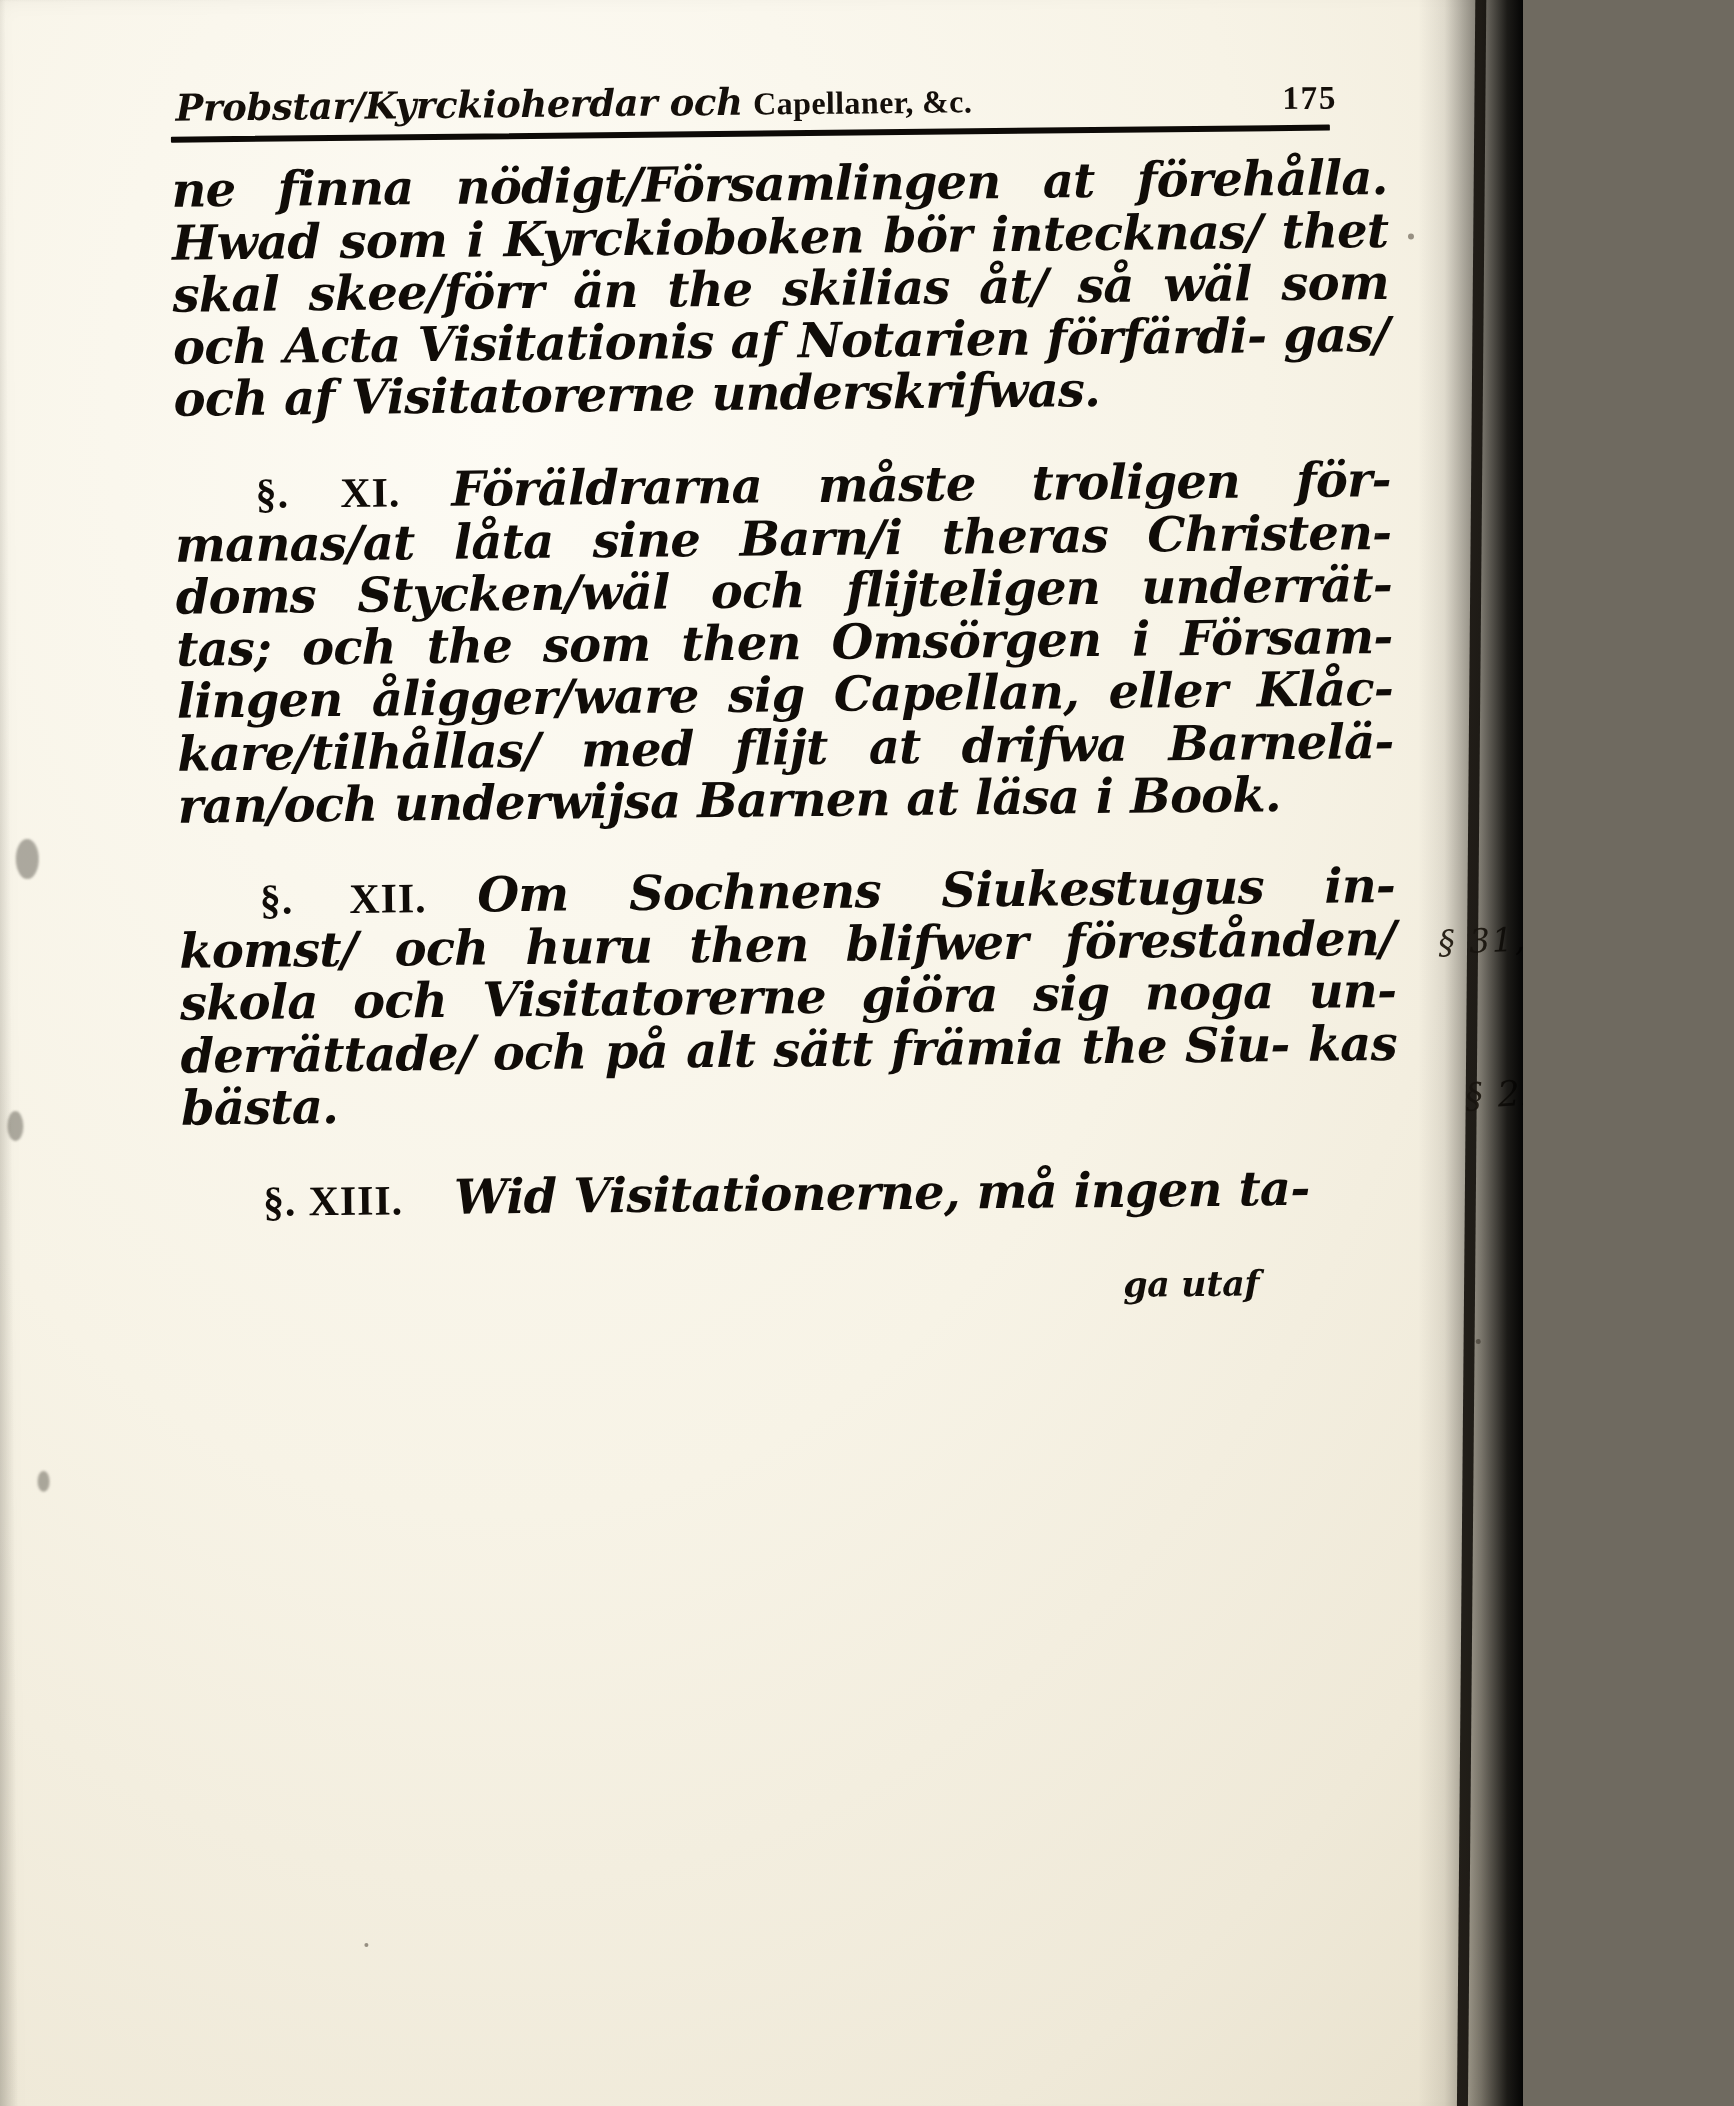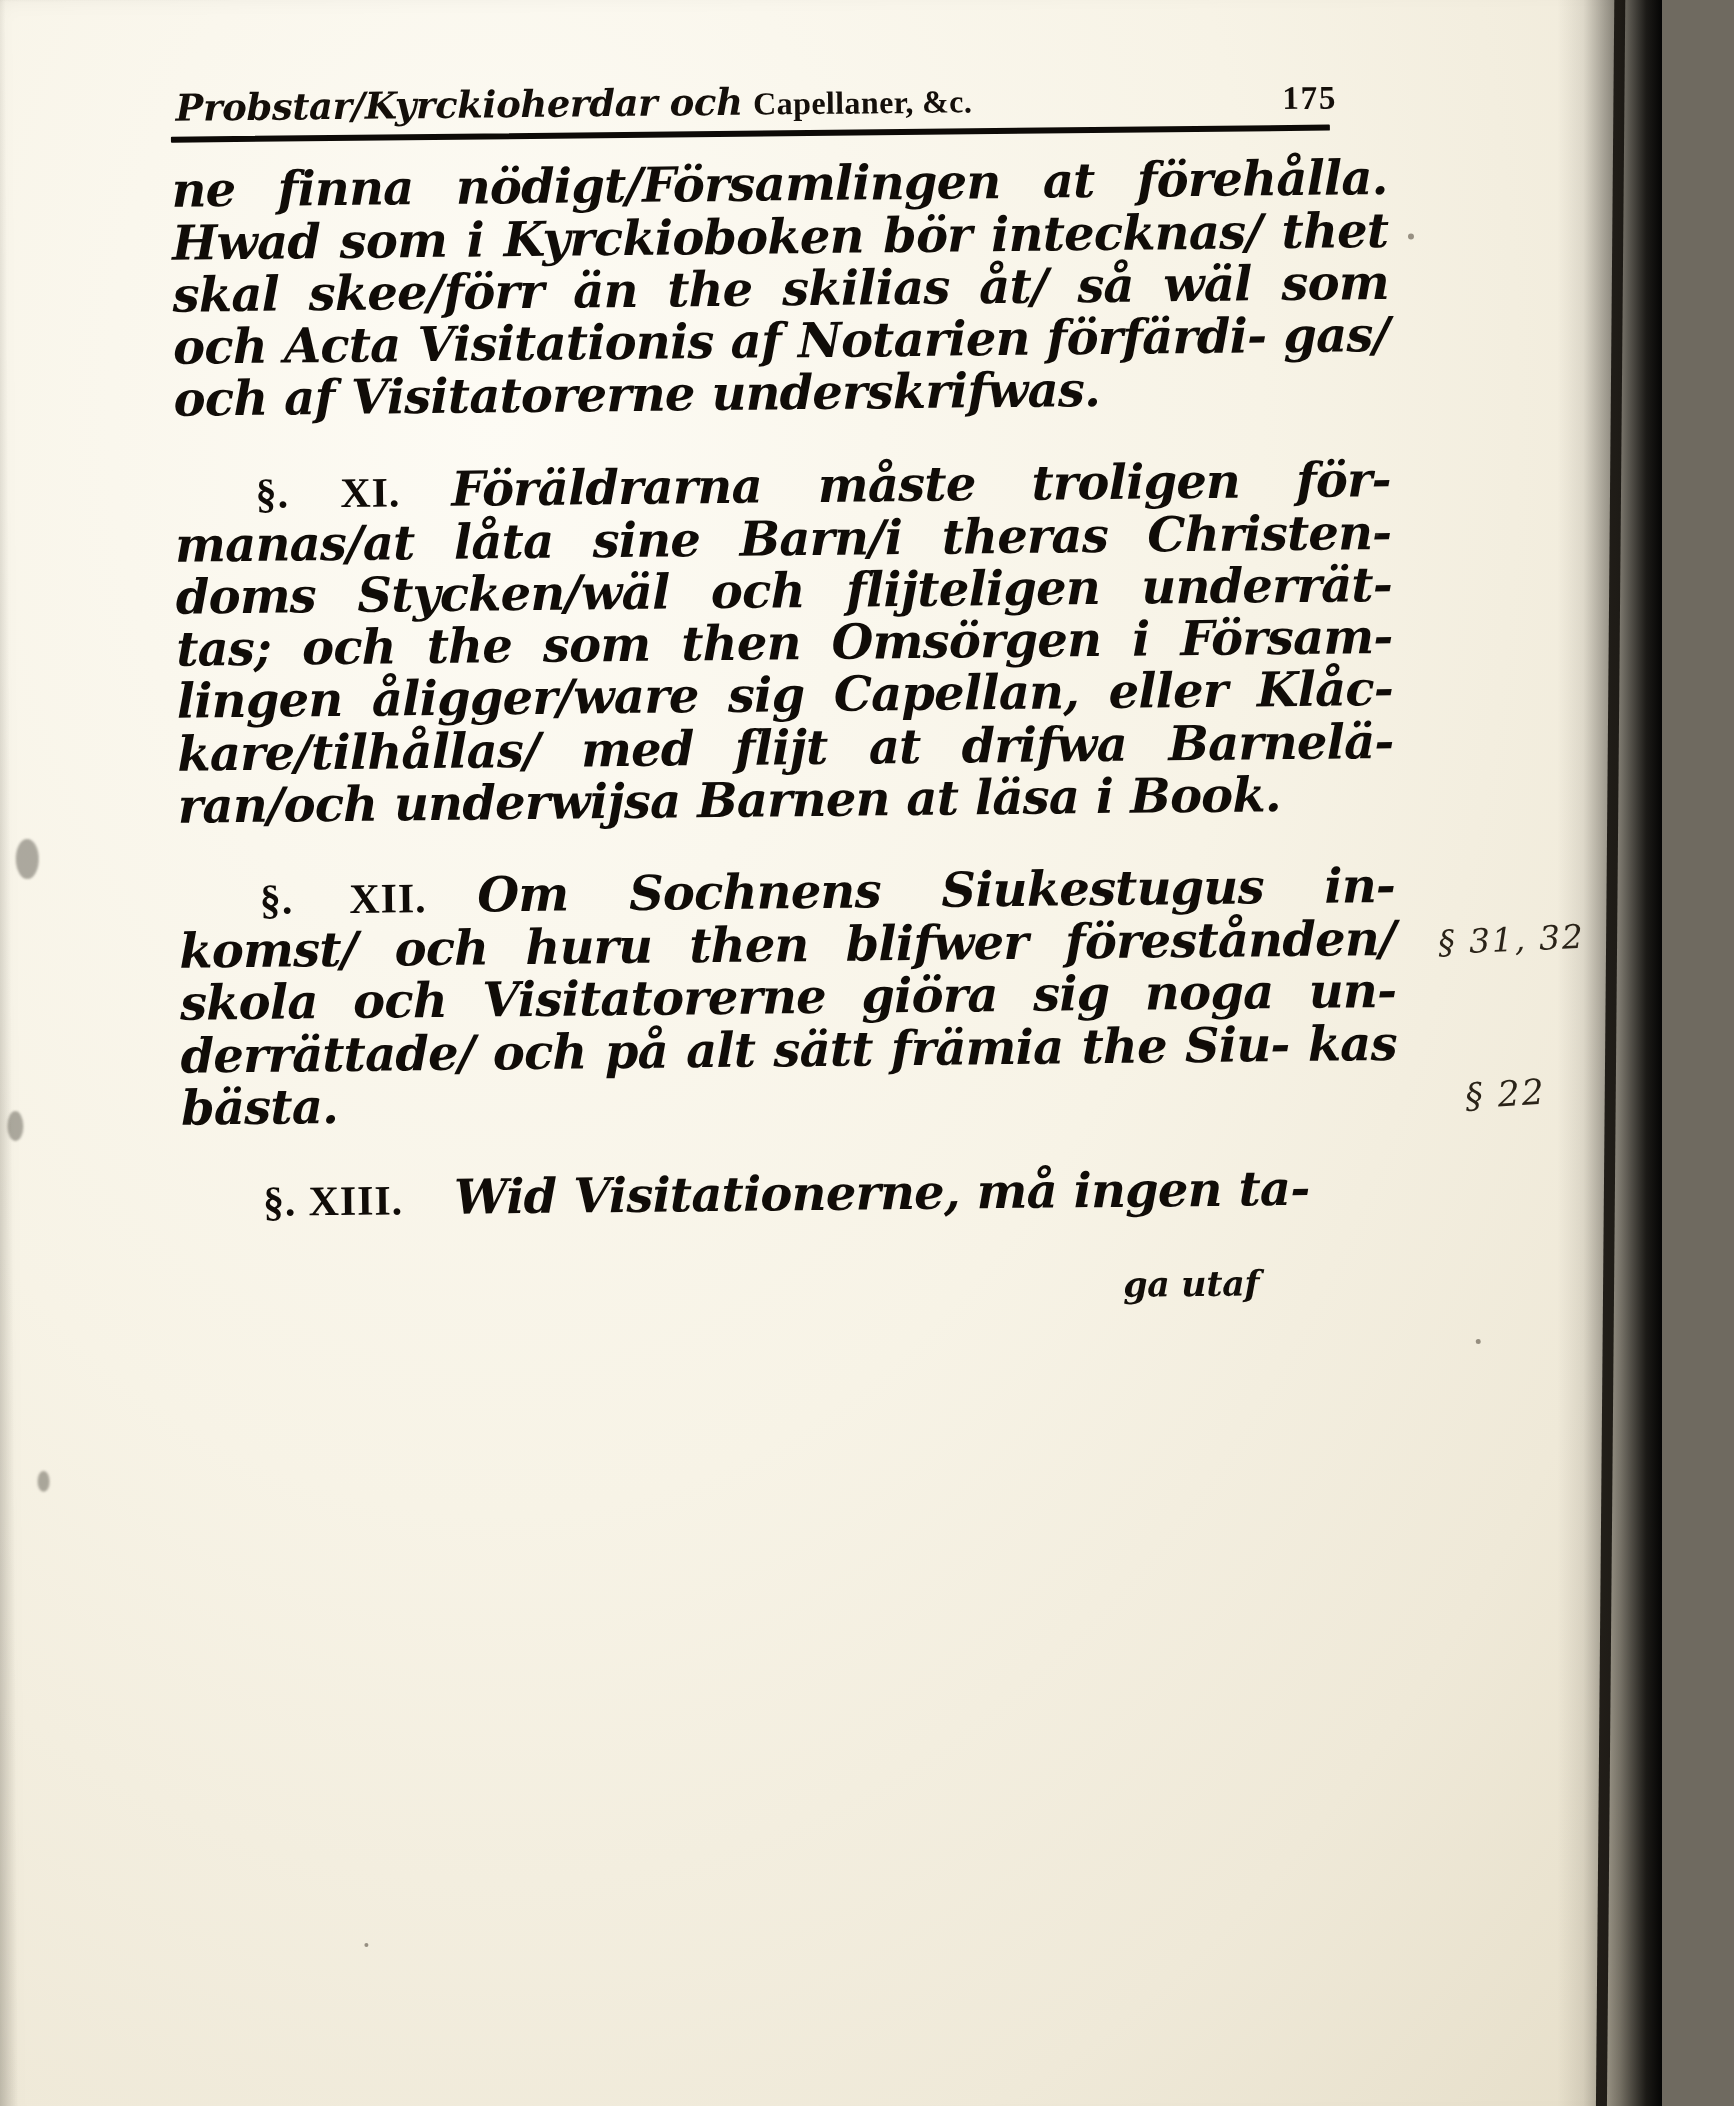--- a/index.html
+++ b/index.html
@@ -10,21 +10,21 @@
   body {
     width: 1735px;
     height: 2107px;
     overflow: hidden;
     font-family: "DejaVu Serif", serif;
   }
 
   
   #scan {
     position: relative;
-    width: 1662px;
+    width: 1523px;
     height: 2107px;
     background: #cfc8b8;
     overflow: hidden;
   }
 
   
   #leaf {
     position: absolute;
     left: -17.6px;
     top: -26px;

